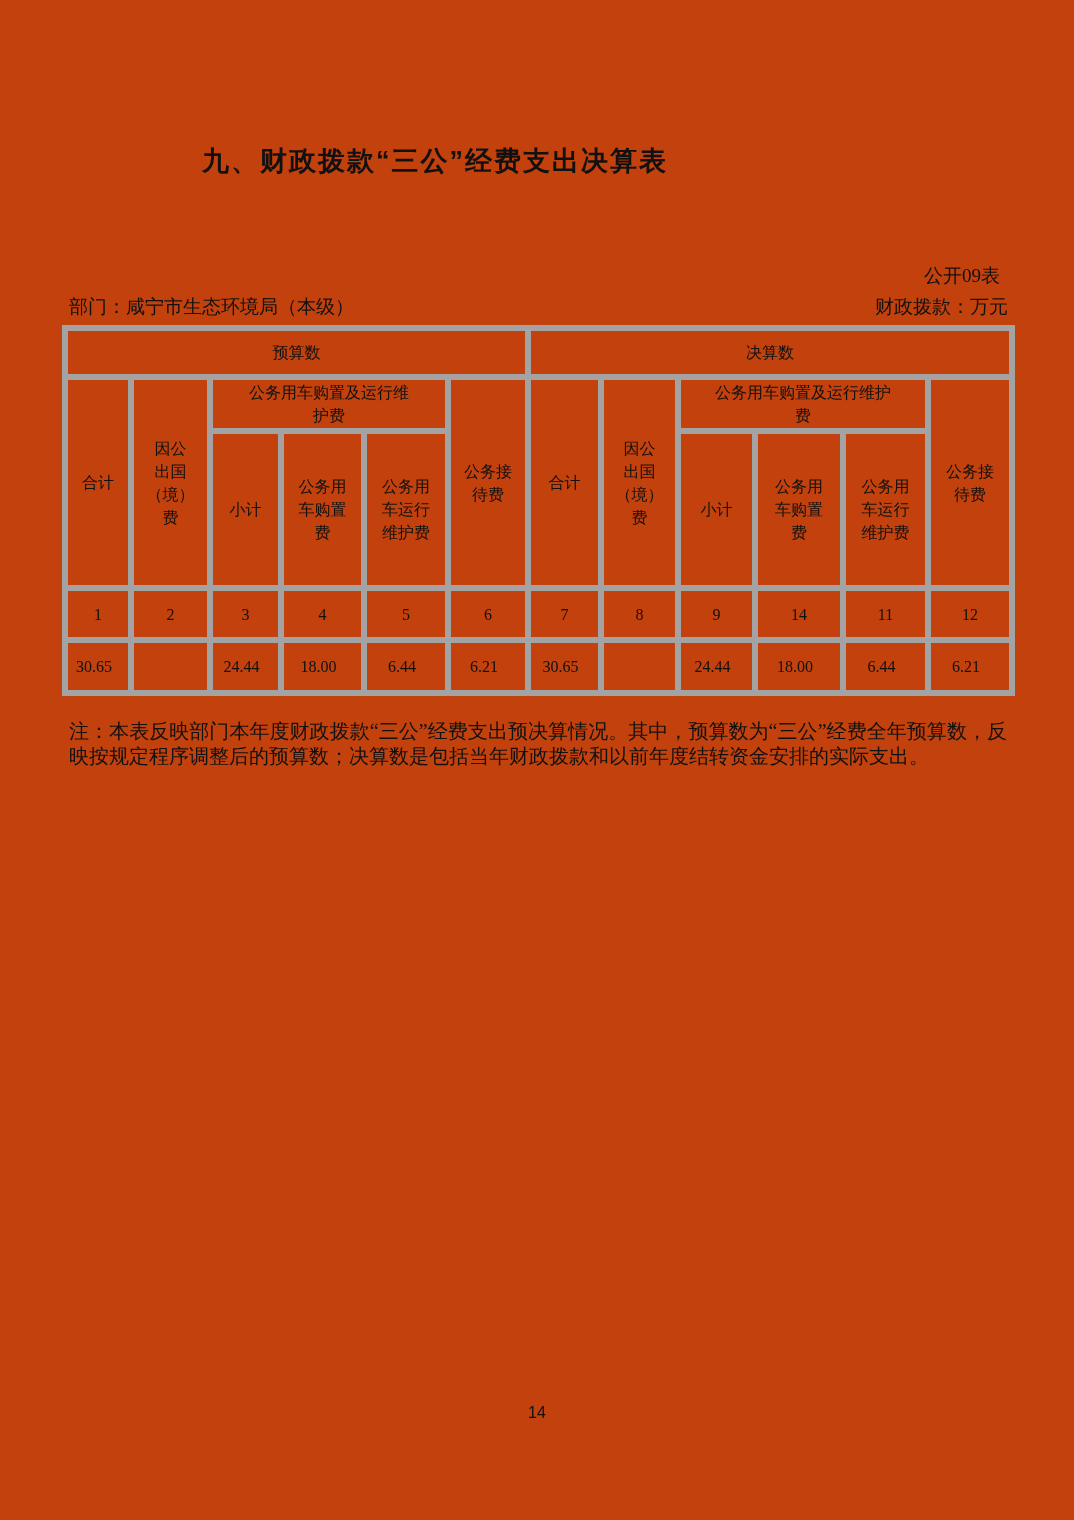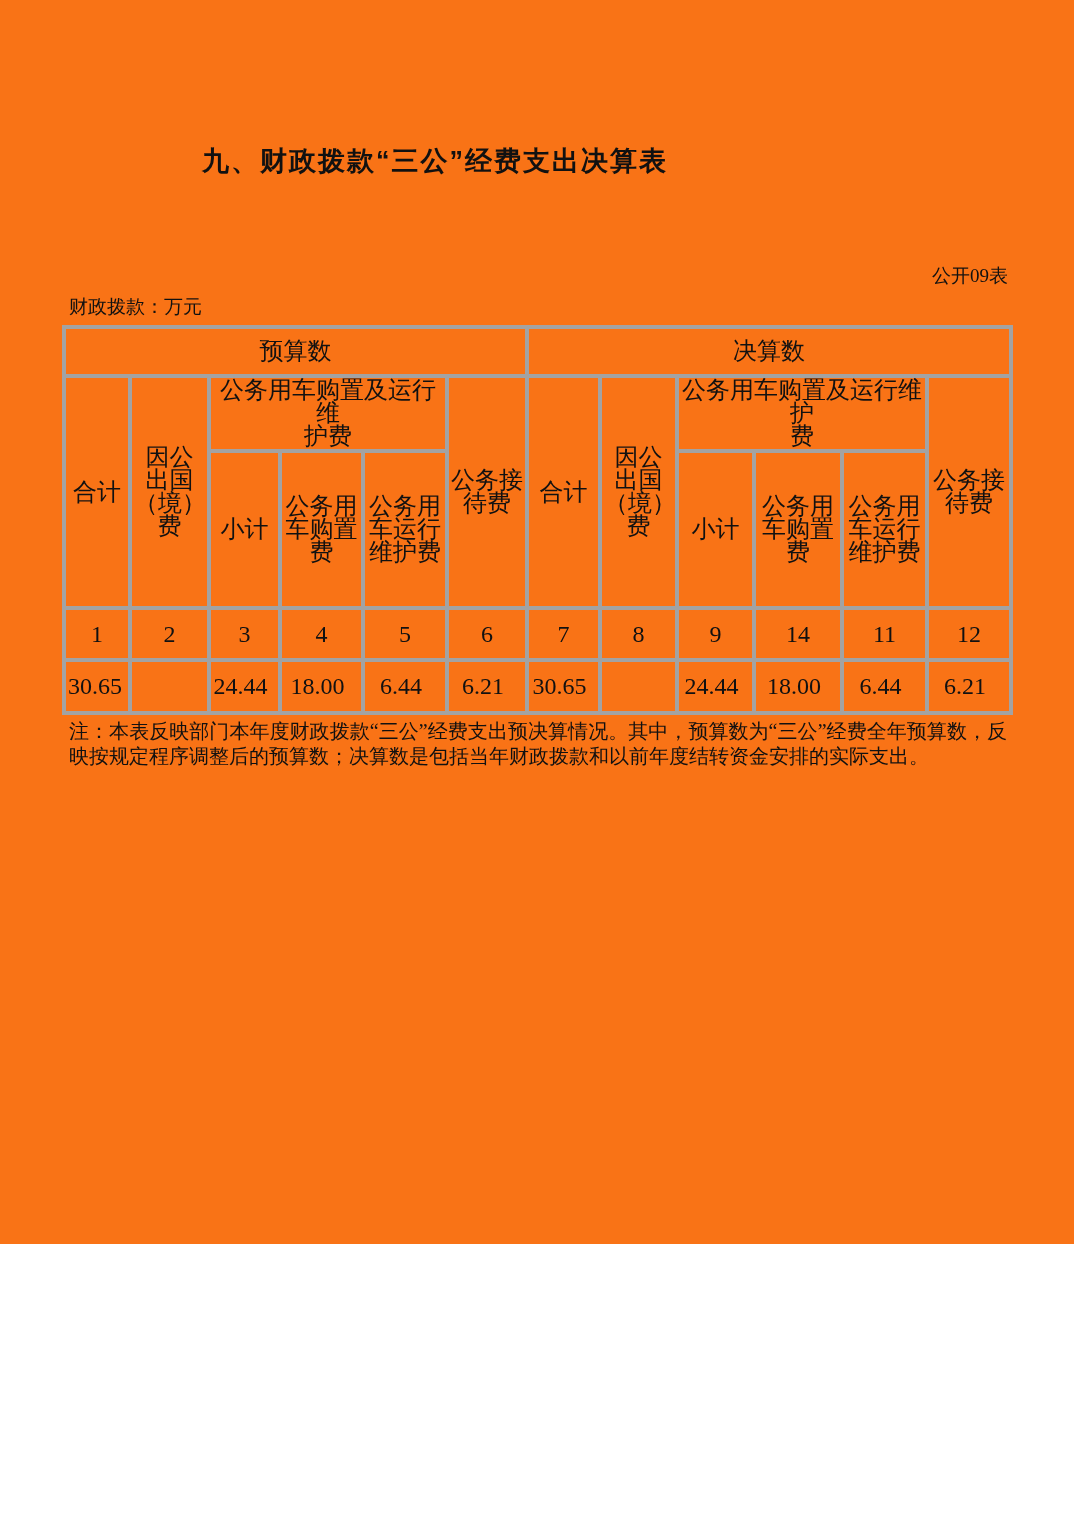--- a/index.html
+++ b/index.html
@@ -5,22 +5,22 @@
   * { box-sizing: border-box; }
   html, body { margin: 0; padding: 0; }
   body {
     width: 1074px; height: 1520px;
     background: #ffffff;
     color: #111111;
     font-family: "Liberation Serif", "DejaVu Serif", serif;
   }
   .page {
     position: relative;
-    width: 1074px; height: 1244px;
-    background: #f97316;
+    width: 1074px; height: 1520px;
+    background: #c2410c;
     overflow: hidden;
   }
   .section-heading {
     position: absolute;
     left: 202px; top: 143px;
     font-family: "Liberation Sans", "DejaVu Sans", sans-serif;
     font-weight: 700;
     font-size: 27px;
     letter-spacing: 2px;
     white-space: nowrap;
@@ -29,42 +29,42 @@
     position: absolute;
     left: 0; top: 192px; width: 100%;
     text-align: center;
     font-weight: 700;
     font-size: 42px;
     letter-spacing: 1px;
     white-space: nowrap;
   }
   .table-code {
     position: absolute;
-    right: 66px; top: 263px;
+    right: 74px; top: 263px;
     font-size: 19px;
   }
   .meta-row {
     position: absolute;
     left: 69px; right: 66px; top: 294px;
     display: flex;
     justify-content: space-between;
     font-size: 19px;
   }
   table.fin {
     position: absolute;
     left: 62px; top: 325px;
     width: 947px;
     border-collapse: collapse;
     table-layout: fixed;
   }
   table.fin td {
-    border: 4px solid #a3a3a3;
+    border: 6px solid #a3a3a3;
     text-align: center;
     vertical-align: middle;
-    font-size: 24px;
+    font-size: 16px;
     line-height: 23px;
     padding: 1px 2px;
     overflow: hidden;
   }
   .pre { white-space: pre-line; }
   tr.r1 { height: 49px; }
   tr.r2 { height: 54px; }
   tr.r3 { height: 157px; }
   tr.r4 { height: 52px; }
   tr.r5 { height: 53px; }
@@ -90,20 +90,21 @@
 <body>
 
 <div class="page">
 
   <div class="section-heading">九、财政拨款“三公”经费支出决算表</div>
 
 
   <div class="table-code">公开09表</div>
 
   <div class="meta-row">
+    <span>部门：咸宁市生态环境局（本级）</span>
     <span>财政拨款：万元</span>
   </div>
 
   <table class="fin">
     <colgroup>
       <col style="width:66px">
         <col style="width:79px">
         <col style="width:71px">
       <col style="width:83px">
         <col style="width:84px">

